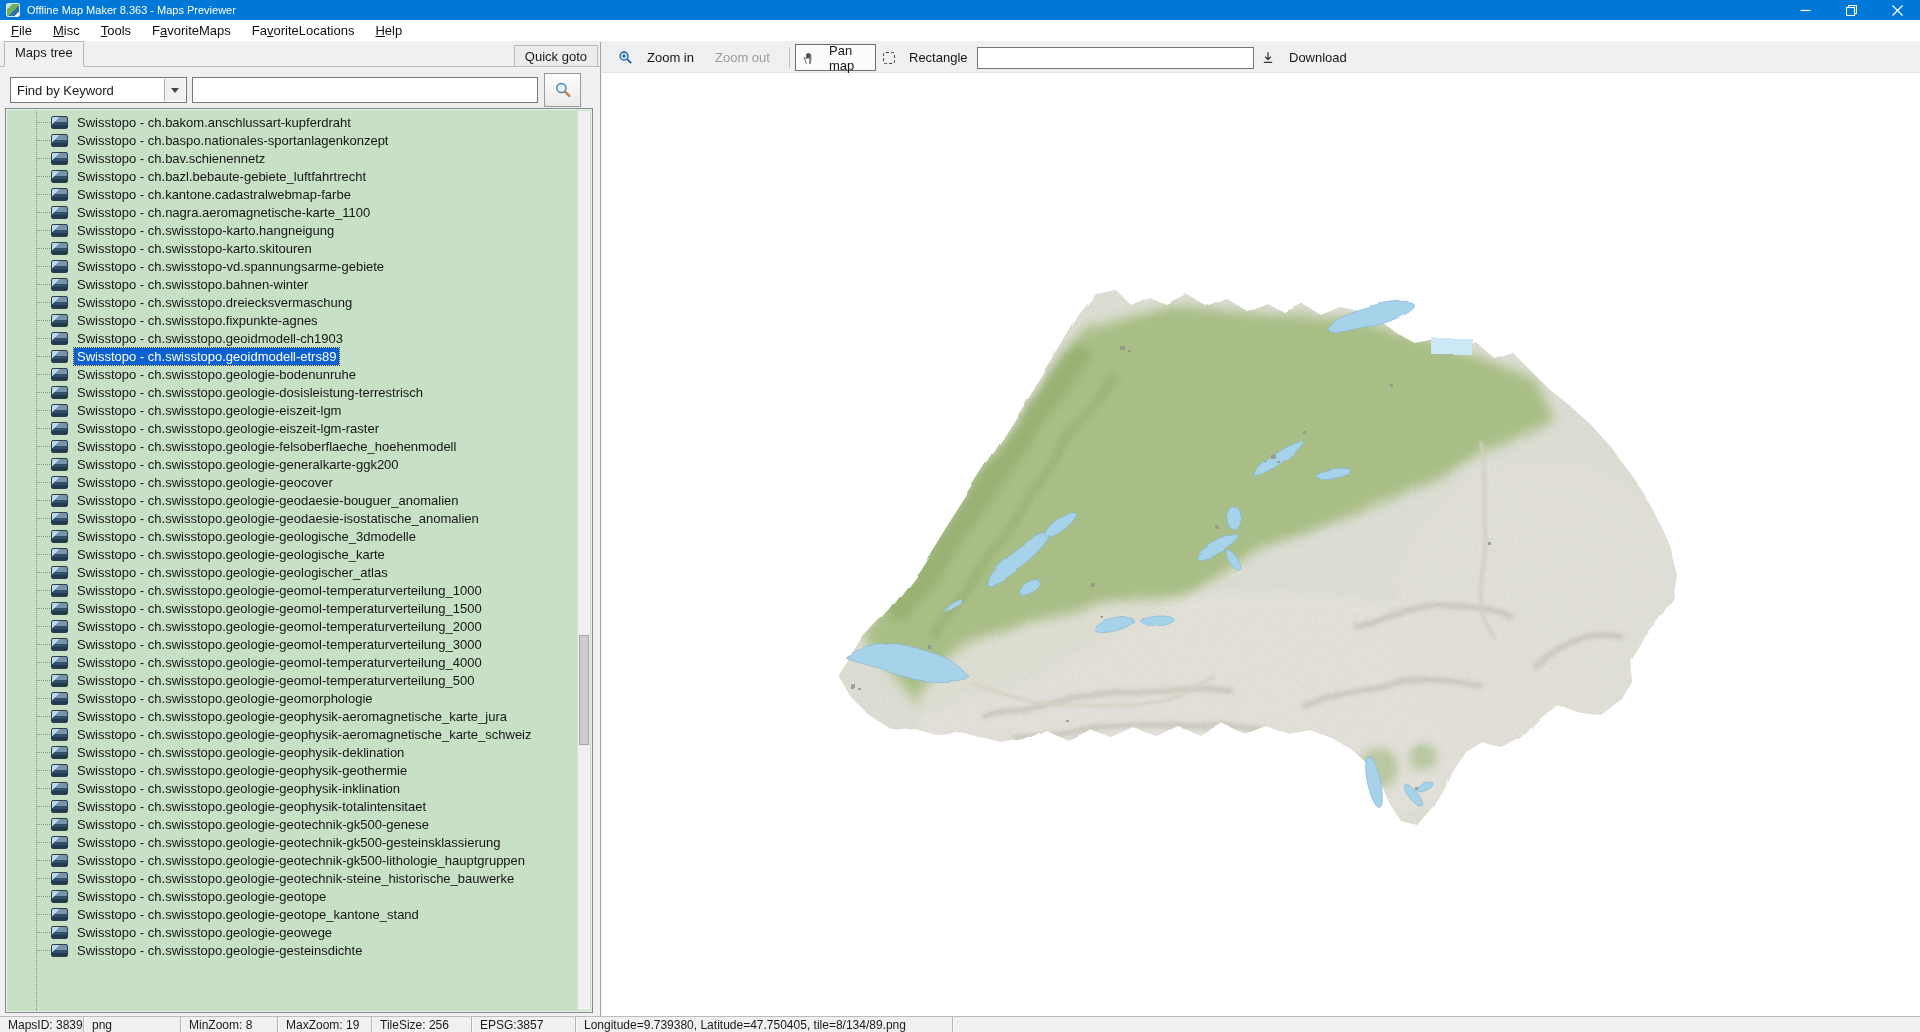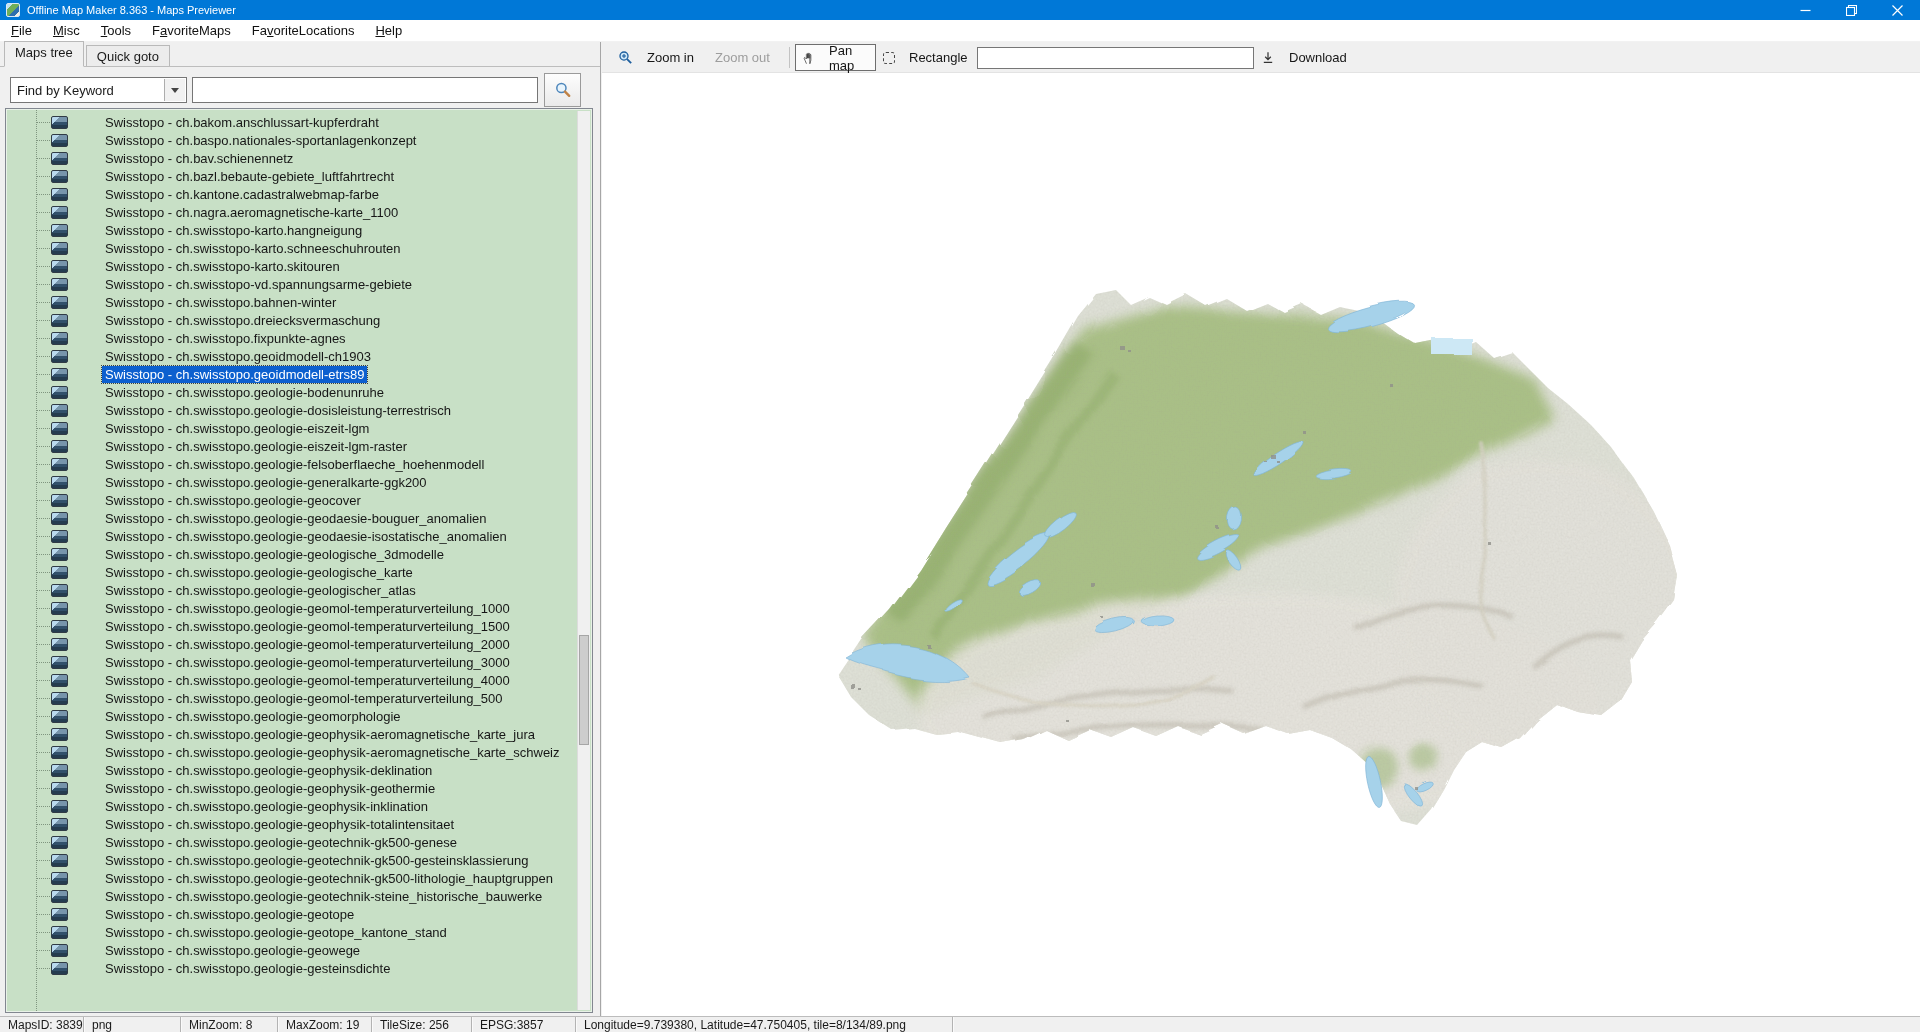--- a/index.html
+++ b/index.html
@@ -17,37 +17,37 @@
   .win-btn { width:46px; height:20px; display:flex; align-items:center; justify-content:center; }
   .win-btn svg { display:block; }
 
   
   .menubar { position:absolute; left:0; top:20px; width:1920px; height:22px; background:#ffffff; display:flex; align-items:center; padding-left:5px; border-bottom:1px solid #f2f2f2; }
   .menu-item { padding:2px 6px; margin-right:9px; color:#111; }
   .menu-item u { text-decoration:underline; }
 
   
   .left-panel { position:absolute; left:0; top:42px; width:601px; bottom:16px; background:#f0f0f0; border-right:1px solid #a6a6a6; }
-  .tabstrip { position:absolute; left:0; top:0; width:100%; height:25px; border-bottom:1px solid #bdbdbd; display:flex; align-items:flex-end; padding-left:4px; }
+  .tabstrip { position:absolute; left:0; top:0; width:100%; height:25px; border-bottom:1px solid #bdbdbd; display:flex; align-items:flex-end; padding-left:4px;justify-content:space-between; }
   .tab { padding:3px 10px 4px 10px; border:1px solid #b9b9b9; border-bottom:none; background:#f0f0f0; margin-right:2px; position:relative; }
   .tab.active { margin-bottom:-1px; padding-bottom:6px; border-bottom:1px solid #f0f0f0; z-index:2; }
   .tab.inactive { background:#ececec; height:21px; }
 
   .search-row { position:absolute; left:0; top:31px; width:100%; height:44px; }
   .combo { position:absolute; left:10px; top:4px; width:177px; height:26px; background:#fff; border:1px solid #767676; display:flex; align-items:center; padding-left:6px; }
   .combo-arrow { position:absolute; right:1px; top:1px; bottom:1px; width:21px; background:#f1f1f1; border-left:1px solid #adadad; display:flex; align-items:center; justify-content:center; }
   .combo-arrow i { width:0; height:0; border-left:4px solid transparent; border-right:4px solid transparent; border-top:5px solid #444; }
   .kw-input { position:absolute; left:192px; top:4px; width:346px; height:26px; border:1px solid #767676; background:#fff; font:13px "Liberation Sans",sans-serif; padding:0 5px; }
   .search-btn { position:absolute; left:544px; top:0px; width:37px; height:34px; background:linear-gradient(#fdfdfd,#eaeaea); border:1px solid #9a9a9a; display:flex; align-items:center; justify-content:center; }
 
   .listbox { position:absolute; left:5px; top:66px; width:588px; bottom:3px; background:#c8e0c6; border:1px solid #828790; box-shadow:inset 0 0 0 1px #e9f2e8; }
   .listbox-inner { position:absolute; inset:1px; overflow:hidden; }
   .listbox-inner::before { content:""; position:absolute; left:29px; top:0; bottom:0; border-left:1px dotted #7f957f; }
   .rows { position:absolute; left:0; top:3px; right:14px; }
-  .row { position:relative; height:18px; display:flex; align-items:center; padding-left:44px; white-space:nowrap;gap:28px; }
+  .row { position:relative; height:18px; display:flex; align-items:center; padding-left:44px; white-space:nowrap; }
   .row::before { content:""; position:absolute; left:29px; top:9px; width:14px; border-top:1px dotted #7f957f; }
   .map-item-icon { flex:0 0 auto; width:17px; height:13px; border:1px solid #303b45; border-radius:2px;
     background:
       linear-gradient(135deg,#b9d9ee 0 28%,rgba(0,0,0,0) 28%),
       linear-gradient(to bottom,#7795ab 0 45%,#31506a 45% 72%,#243c4f 72%);
   }
   .row .label { margin-left:6px; padding:1px 3px; color:#161616; }
   .row.selected .label { background:#0c60cf; color:#ffffff; outline:1px dotted #3c3c3c; }
 
   .vscroll { position:absolute; right:1px; top:1px; bottom:1px; width:13px; background:#f0f0f0; border-left:1px solid #dcdcdc; }
@@ -159,24 +159,20 @@
               <span class="map-item-icon"></span>
               <span class="label">Swisstopo - ch.kantone.cadastralwebmap-farbe</span>
             </div>
             <div class="row">
               <span class="map-item-icon"></span>
               <span class="label">Swisstopo - ch.nagra.aeromagnetische-karte_1100</span>
             </div>
             <div class="row">
               <span class="map-item-icon"></span>
               <span class="label">Swisstopo - ch.swisstopo-karto.hangneigung</span>
-            </div>
-            <div class="row">
-              <span class="map-item-icon"></span>
-              <span class="label">Swisstopo - ch.swisstopo-karto.schneeschuhrouten</span>
             </div>
             <div class="row">
               <span class="map-item-icon"></span>
               <span class="label">Swisstopo - ch.swisstopo-karto.skitouren</span>
             </div>
             <div class="row">
               <span class="map-item-icon"></span>
               <span class="label">Swisstopo - ch.swisstopo-vd.spannungsarme-gebiete</span>
             </div>
             <div class="row">

